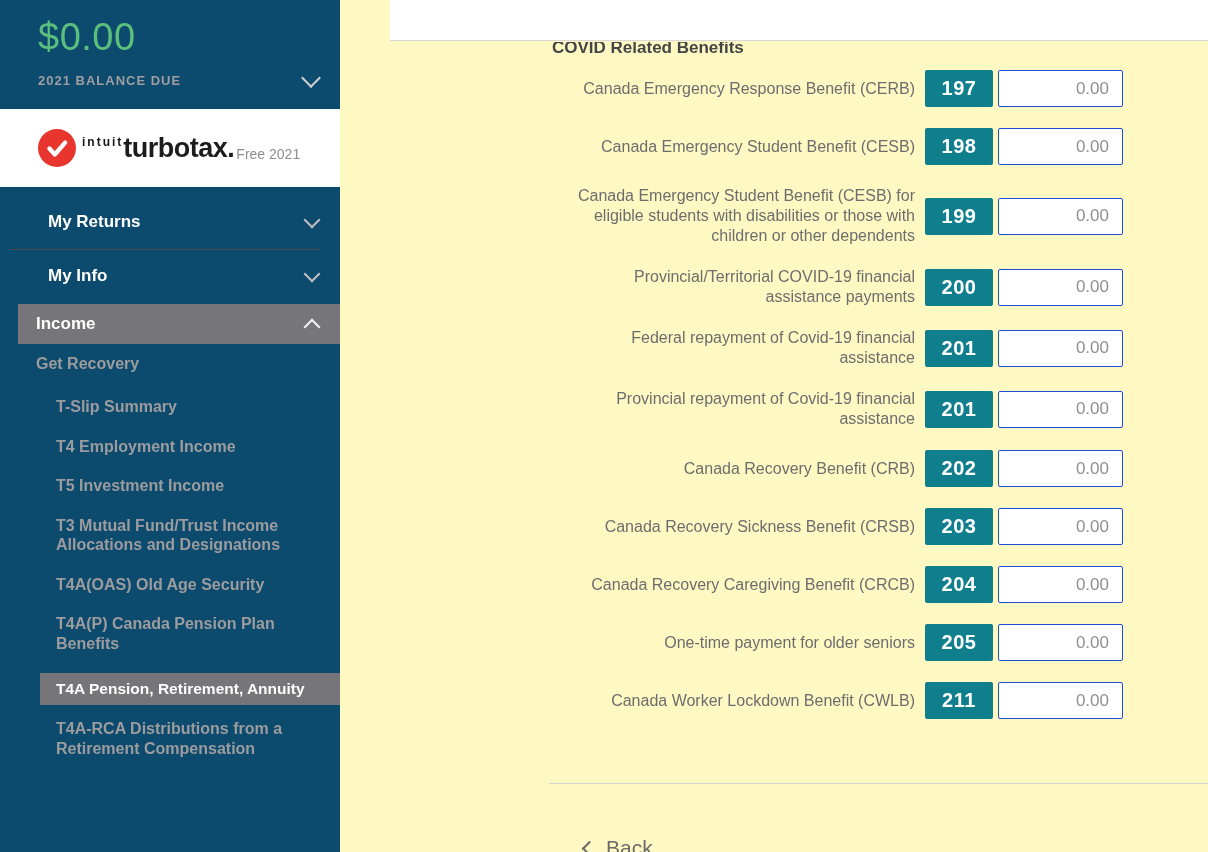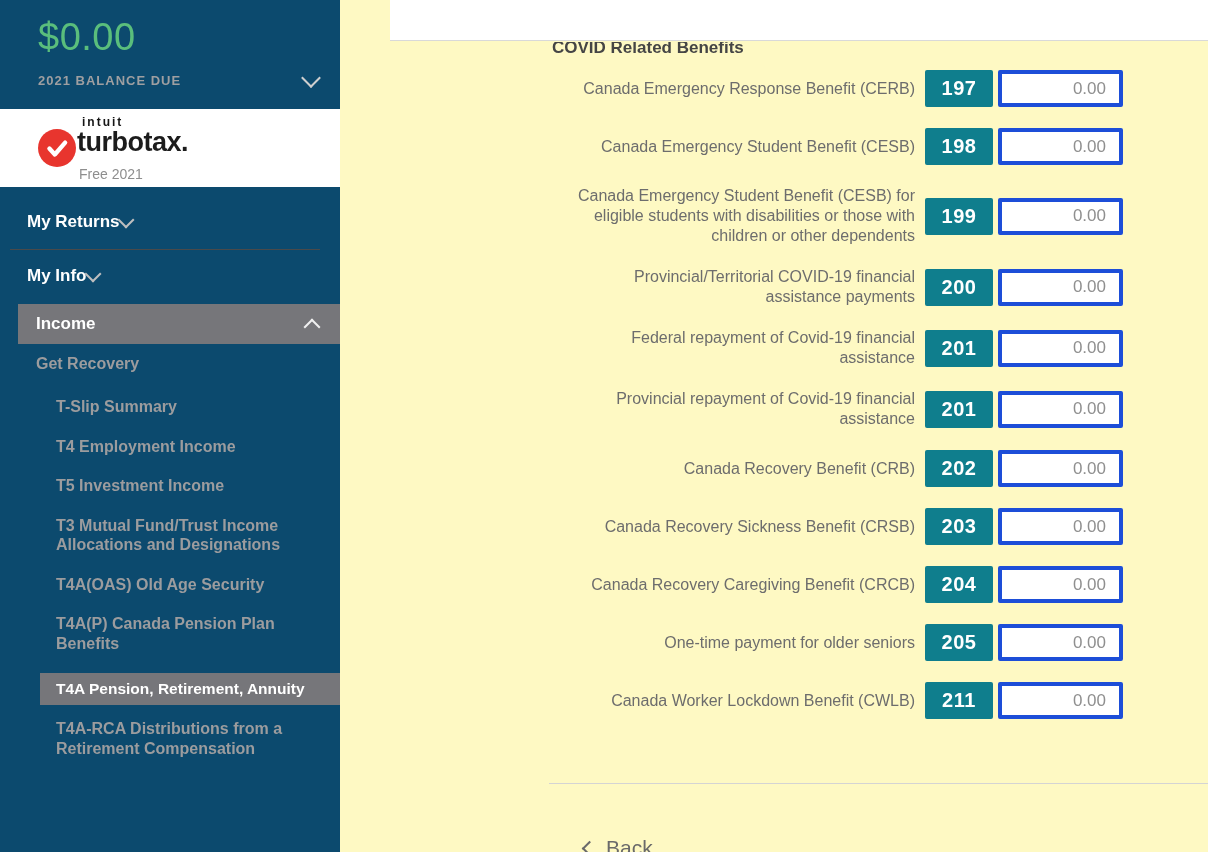--- a/index.html
+++ b/index.html
@@ -19,30 +19,30 @@
   .chev { display:inline-block; width:12px; height:12px;
     border-right:2px solid currentColor; border-bottom:2px solid currentColor; }
   .chev.down { transform:rotate(45deg); margin-top:-5px; }
   .chev.up   { transform:rotate(-135deg); margin-top:5px; }
   .chev.big  { width:14px; height:14px; color:#cfcfcf; }
 
   .logo-band { margin-top:21px; height:78px; background:#fff; display:flex;
     align-items:center; padding-left:38px; }
   .logo-mark { width:38px; height:38px; border-radius:50%; background:#e8352e;
     display:flex; align-items:center; justify-content:center; flex:0 0 auto; }
-  .logo-text { margin-left:1px; display:flex; flex-direction:column;justify-content:space-between; }
+  .logo-text { margin-left:1px; display:flex; flex-direction:row;justify-content:space-between; }
   .intuit { font-size:12px; font-weight:700; letter-spacing:2px; color:#161616;
     margin-left:5px; }
   .wordmark { font-size:27px; font-weight:700; color:#1c1c1c; letter-spacing:-.5px;
     line-height:26px; }
   .edition { font-size:14px; color:#8e8e8e; margin-left:2px; margin-top:11px; }
 
   .menu { margin-top:13px; }
-  .menu-item { display:flex; align-items:center; justify-content:flex-start;
-    padding:12px 22px 12px 27px; font-size:17px; font-weight:700; color:#fff;
+  .menu-item { display:flex; align-items:center; justify-content:space-between;
+    padding:12px 22px 12px 48px; font-size:17px; font-weight:700; color:#fff;
     cursor:pointer; }
   .menu-divider { border:none; border-top:1px solid #4a4a4a; margin:5px 20px 4px 10px; }
 
   .menu-bar { margin-left:18px; height:40px; background:#76767a; display:flex;
     align-items:center; justify-content:space-between; padding:0 22px 0 18px;
     font-size:17px; font-weight:700; color:#fff; margin-top:6px; cursor:pointer; }
   .menu-bar.dim { color:#a6a6aa; margin-top:11px; }
   .menu-bar.dim .chev { color:#c9c9cc; }
 
   .menu-sub-single { padding:11px 22px 11px 36px; font-size:16px; font-weight:700;
@@ -70,21 +70,21 @@
 
   .form { position:absolute; top:70px; right:85px; width:571px; }
   .frow { display:flex; align-items:center; justify-content:flex-end;
     margin-bottom:21px; }
   .flabel { width:358px; text-align:right; font-size:16px; line-height:20px;
     color:#6d6d6d; }
   .boxnum { width:68px; height:37px; margin-left:10px; background:#0f7e8d;
     border-radius:2px; color:#fff; font-size:20px; font-weight:700;
     display:flex; align-items:center; justify-content:center; flex:0 0 auto;
     letter-spacing:.5px; }
-  .amt { width:125px; height:37px; margin-left:5px; border:4px solid #1d4ed8;
+  .amt { width:125px; height:37px; margin-left:5px; border:1px solid #1d4ed8;
     border-radius:2px; font-family:"Liberation Sans", sans-serif; font-size:17px;
     color:#8f8f8f; text-align:right; padding-right:13px; outline:none;
     flex:0 0 auto; background:#fff; }
 
   .bottom-divider { position:absolute; top:783px; left:209px; right:0; height:1px;
     background:#d4d4d4; }
 
   .back-link { position:absolute; top:836px; left:244px; display:flex;
     align-items:center; color:#6a6a6a; font-size:21px; cursor:pointer; }
   .back-chev { display:inline-block; width:11px; height:11px;

